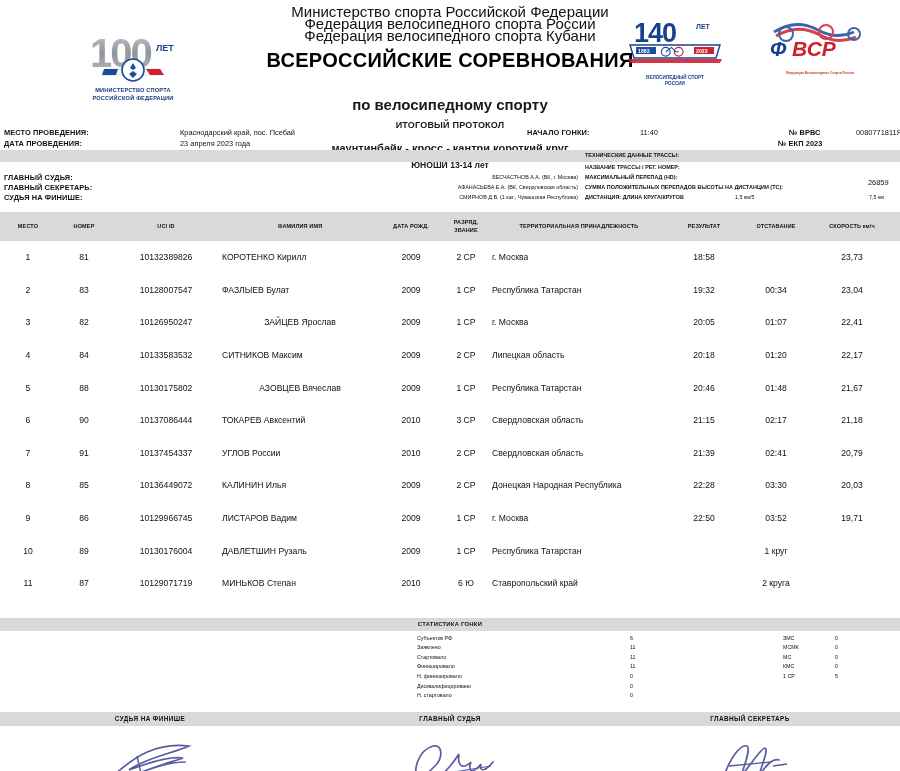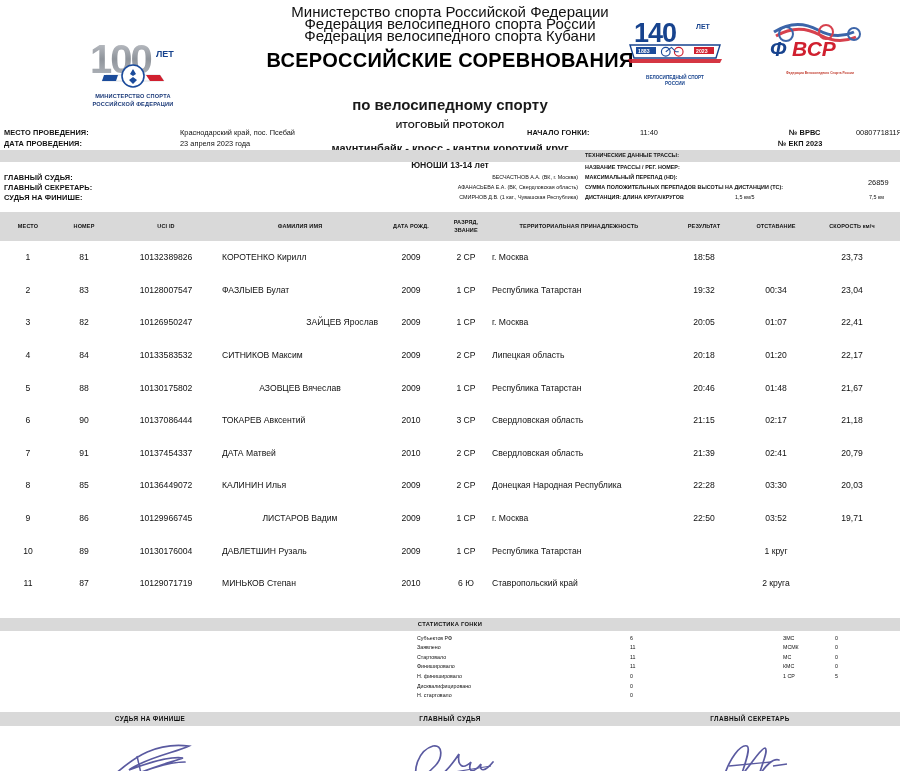--- a/index.html
+++ b/index.html
@@ -22,21 +22,21 @@
   .logo-minsport {
     position: absolute;
     left: 62px; top: 16px;
     width: 142px; height: 98px;
     text-align: center;
   }
   .ms-100 {
     position: relative;
     height: 56px;
     width: 130px;
-    margin: 19px auto 0;
+    margin: 13px auto 0;
   }
   .ms-100 svg { display:block; }
   .ms-caption {
     font-size: 5.6px;
     font-weight: bold;
     color: #1b3a79;
     letter-spacing: .2px;
     line-height: 7.6px;
     margin-top: 2px;
   }
@@ -371,21 +371,21 @@
           <td class="c-terr" style="text-align: left;">Республика Татарстан</td>
           <td class="c-res">19:32</td>
           <td class="c-gap">00:34</td>
           <td class="c-spd">23,04</td>
           <td class="c-note"></td>
         </tr>
         <tr>
           <td class="c-place">3</td>
           <td class="c-num">82</td>
           <td class="c-uci">10126950247</td>
-          <td class="c-name" style="text-align: right;">ЗАЙЦЕВ Ярослав</td>
+          <td class="c-name" style="text-align: center;">ЗАЙЦЕВ Ярослав</td>
           <td class="c-dob">2009</td>
           <td class="c-rank">1 СР</td>
           <td class="c-terr" style="text-align: left;">г. Москва</td>
           <td class="c-res">20:05</td>
           <td class="c-gap">01:07</td>
           <td class="c-spd">22,41</td>
           <td class="c-note"></td>
         </tr>
         <tr>
           <td class="c-place">4</td>
@@ -423,21 +423,21 @@
           <td class="c-terr" style="text-align: left;">Свердловская область</td>
           <td class="c-res">21:15</td>
           <td class="c-gap">02:17</td>
           <td class="c-spd">21,18</td>
           <td class="c-note"></td>
         </tr>
         <tr>
           <td class="c-place">7</td>
           <td class="c-num">91</td>
           <td class="c-uci">10137454337</td>
-          <td class="c-name" style="text-align: left;">ДАТА Матвей</td>
+          <td class="c-name" style="text-align: left;">УГЛОВ России</td>
           <td class="c-dob">2010</td>
           <td class="c-rank">2 СР</td>
           <td class="c-terr" style="text-align: left;">Свердловская область</td>
           <td class="c-res">21:39</td>
           <td class="c-gap">02:41</td>
           <td class="c-spd">20,79</td>
           <td class="c-note"></td>
         </tr>
         <tr>
           <td class="c-place">8</td>
@@ -449,21 +449,21 @@
           <td class="c-terr" style="text-align: left;">Донецкая Народная Республика</td>
           <td class="c-res">22:28</td>
           <td class="c-gap">03:30</td>
           <td class="c-spd">20,03</td>
           <td class="c-note"></td>
         </tr>
         <tr>
           <td class="c-place">9</td>
           <td class="c-num">86</td>
           <td class="c-uci">10129966745</td>
-          <td class="c-name" style="text-align: center;">ЛИСТАРОВ Вадим</td>
+          <td class="c-name" style="text-align: left;">ЛИСТАРОВ Вадим</td>
           <td class="c-dob">2009</td>
           <td class="c-rank">1 СР</td>
           <td class="c-terr" style="text-align: left;">г. Москва</td>
           <td class="c-res">22:50</td>
           <td class="c-gap">03:52</td>
           <td class="c-spd">19,71</td>
           <td class="c-note"></td>
         </tr>
         <tr>
           <td class="c-place">10</td>

